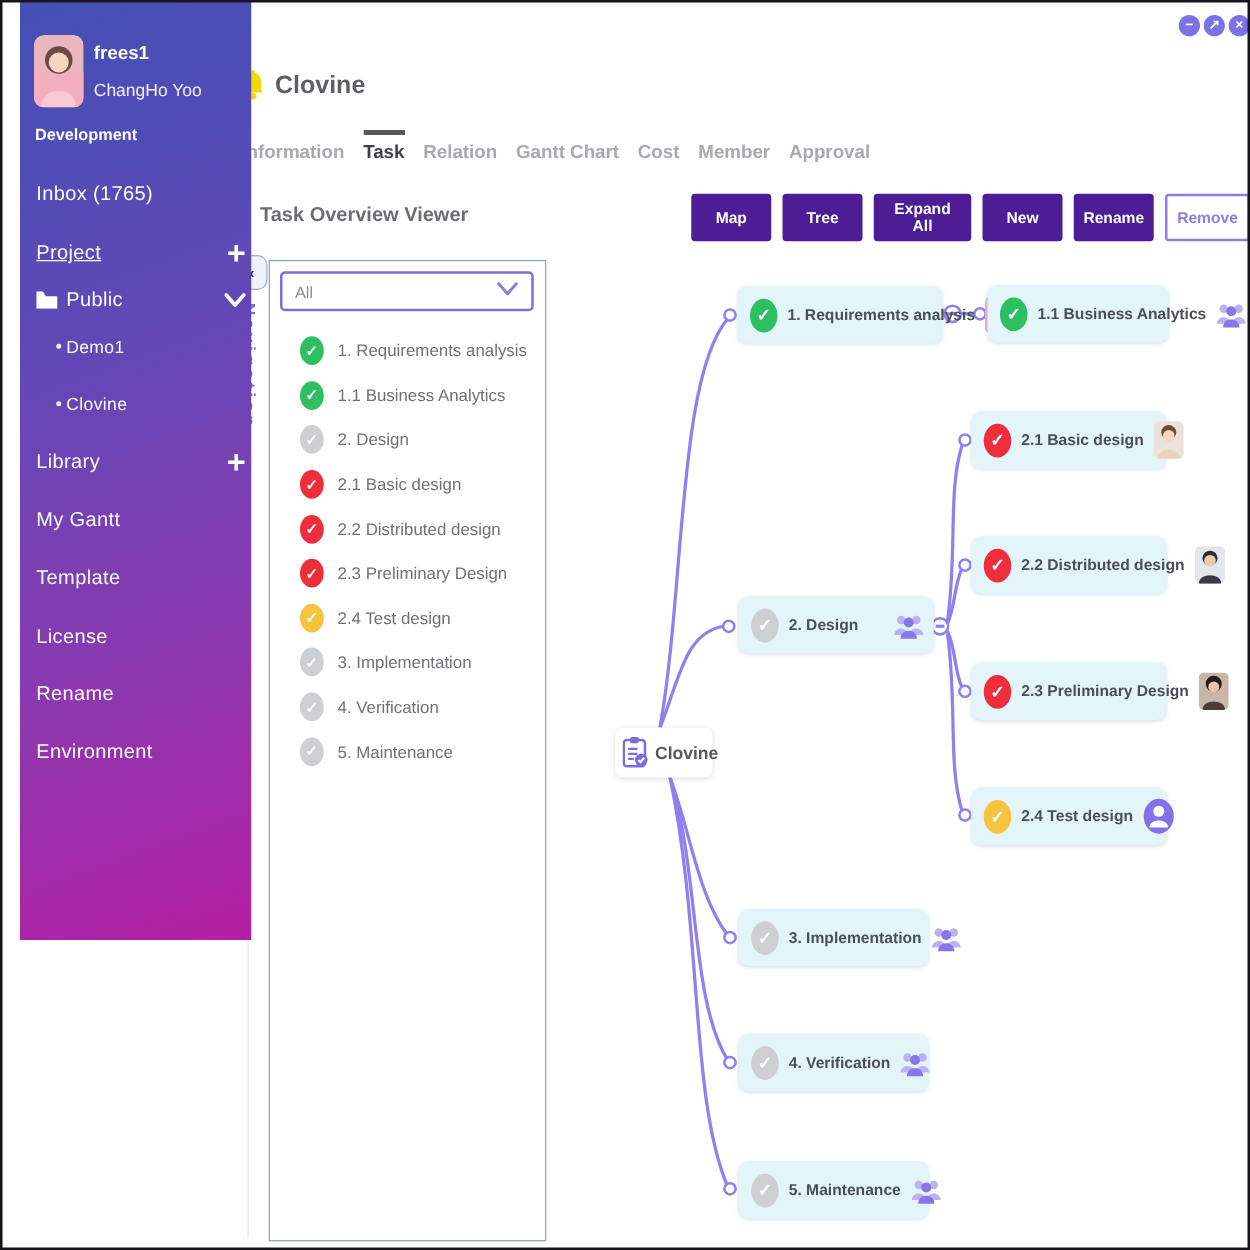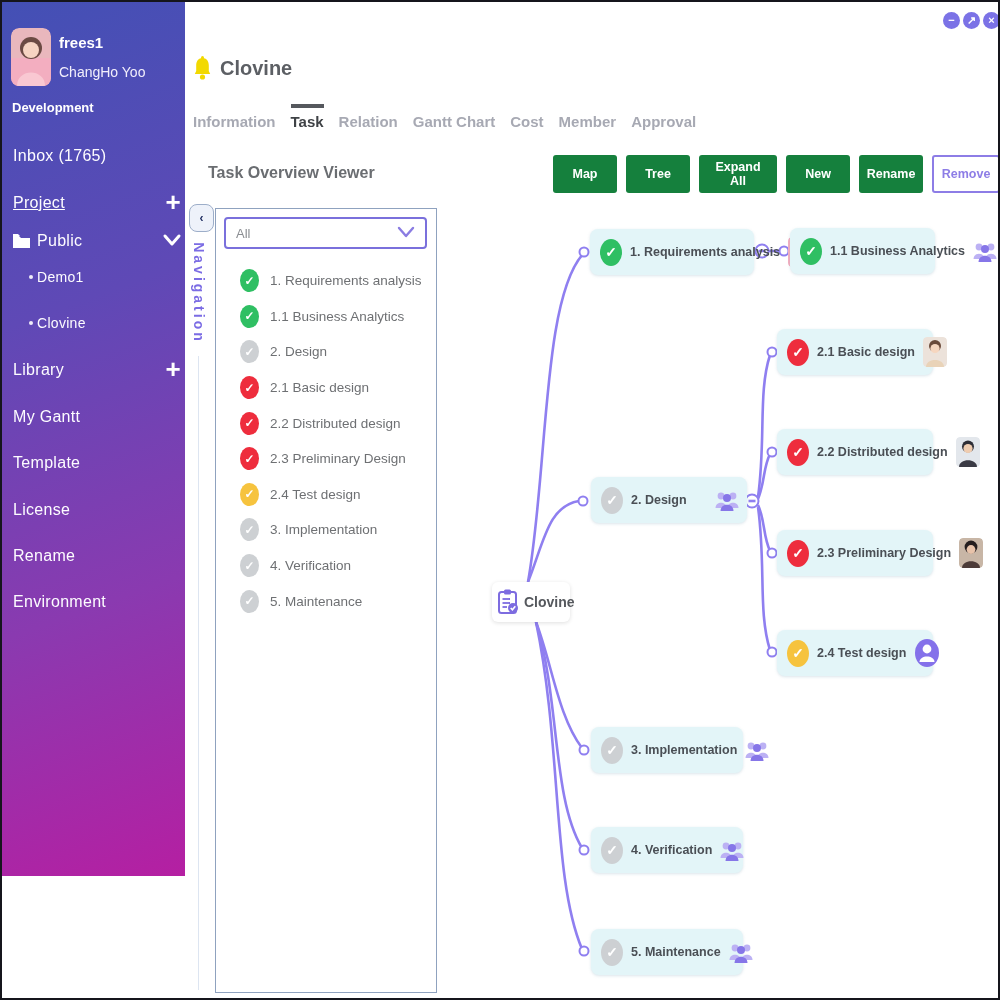--- a/index.html
+++ b/index.html
@@ -1,21 +1,21 @@
 <!DOCTYPE html>
 <html><head>
 <meta charset="utf-8">
 <style>
   html,body{margin:0;padding:0;}
   body{width:1000px;height:1000px;position:relative;overflow:hidden;
        font-family:"Liberation Sans",sans-serif;background:#ffffff;}
   .frame{position:absolute;inset:0;border:2px solid #15151c;pointer-events:none;z-index:50;}
 
   
-  .sidebar{position:absolute;left:0;top:0;width:185px;height:876px;
+  .sidebar{position:absolute;left:16px;top:0;width:185px;height:752px;
     background:linear-gradient(160deg,#4350b5 0%,#5f49b6 35%,#8a3ab0 68%,#b51fa2 100%);
     color:#fff;z-index:5;}
   .profile{position:absolute;left:11px;top:28px;display:flex;gap:8px;}
   .avatar{width:40px;height:58px;border-radius:8px;overflow:hidden;flex:none;}
   .profile-texts{padding-top:6px;}
   .username{font-size:15px;font-weight:bold;}
   .fullname{font-size:14px;margin-top:13px;color:#f2effc;}
   .team{position:absolute;left:12px;top:100px;font-size:13px;font-weight:bold;}
   .side-item{position:absolute;left:13px;font-size:16px;color:#fdfcff;letter-spacing:.3px;cursor:pointer;}
   .side-sub{font-size:14px;}
@@ -35,21 +35,21 @@
   
   .proj-header{position:absolute;left:194px;top:56px;display:flex;align-items:center;gap:9px;z-index:4;}
   .proj-title{font-size:20px;font-weight:bold;color:#5c5f64;}
   .tabs{position:absolute;left:193px;top:104px;display:flex;gap:15px;z-index:4;}
   .tab{font-size:15px;font-weight:bold;color:#a7a9b3;padding-top:9px;cursor:pointer;}
   .tab.active{color:#3f4246;border-top:4px solid #55585d;padding-top:5px;}
 
   
   .viewer-title{position:absolute;left:208px;top:164px;font-size:16px;font-weight:bold;color:#6a6d71;z-index:4;}
   .toolbar{position:absolute;left:553px;top:155px;display:flex;gap:9px;z-index:4;}
-  .btn{min-width:64px;height:38px;padding:0 10px;background:#15803d;color:#fff;
+  .btn{min-width:64px;height:38px;padding:0 10px;background:#4c1d95;color:#fff;
        font-family:"Liberation Sans",sans-serif;font-size:12.5px;font-weight:bold;
        border:none;border-radius:3px;display:flex;align-items:center;justify-content:center;
        cursor:pointer;box-sizing:border-box;}
   .btn.outline{background:#fff;color:#8d7de6;border:2px solid #8d7de6;}
 
   
   .nav-collapse{position:absolute;left:189px;top:204px;width:23px;height:26px;border-radius:8px;
        background:#eef2fa;border:1px solid #9daec9;color:#1d2b5f;font-size:12px;font-weight:bold;
        display:flex;align-items:center;justify-content:center;cursor:pointer;z-index:4;}
   .nav-vertical{position:absolute;left:187px;top:233px;width:24px;height:120px;z-index:4;}

